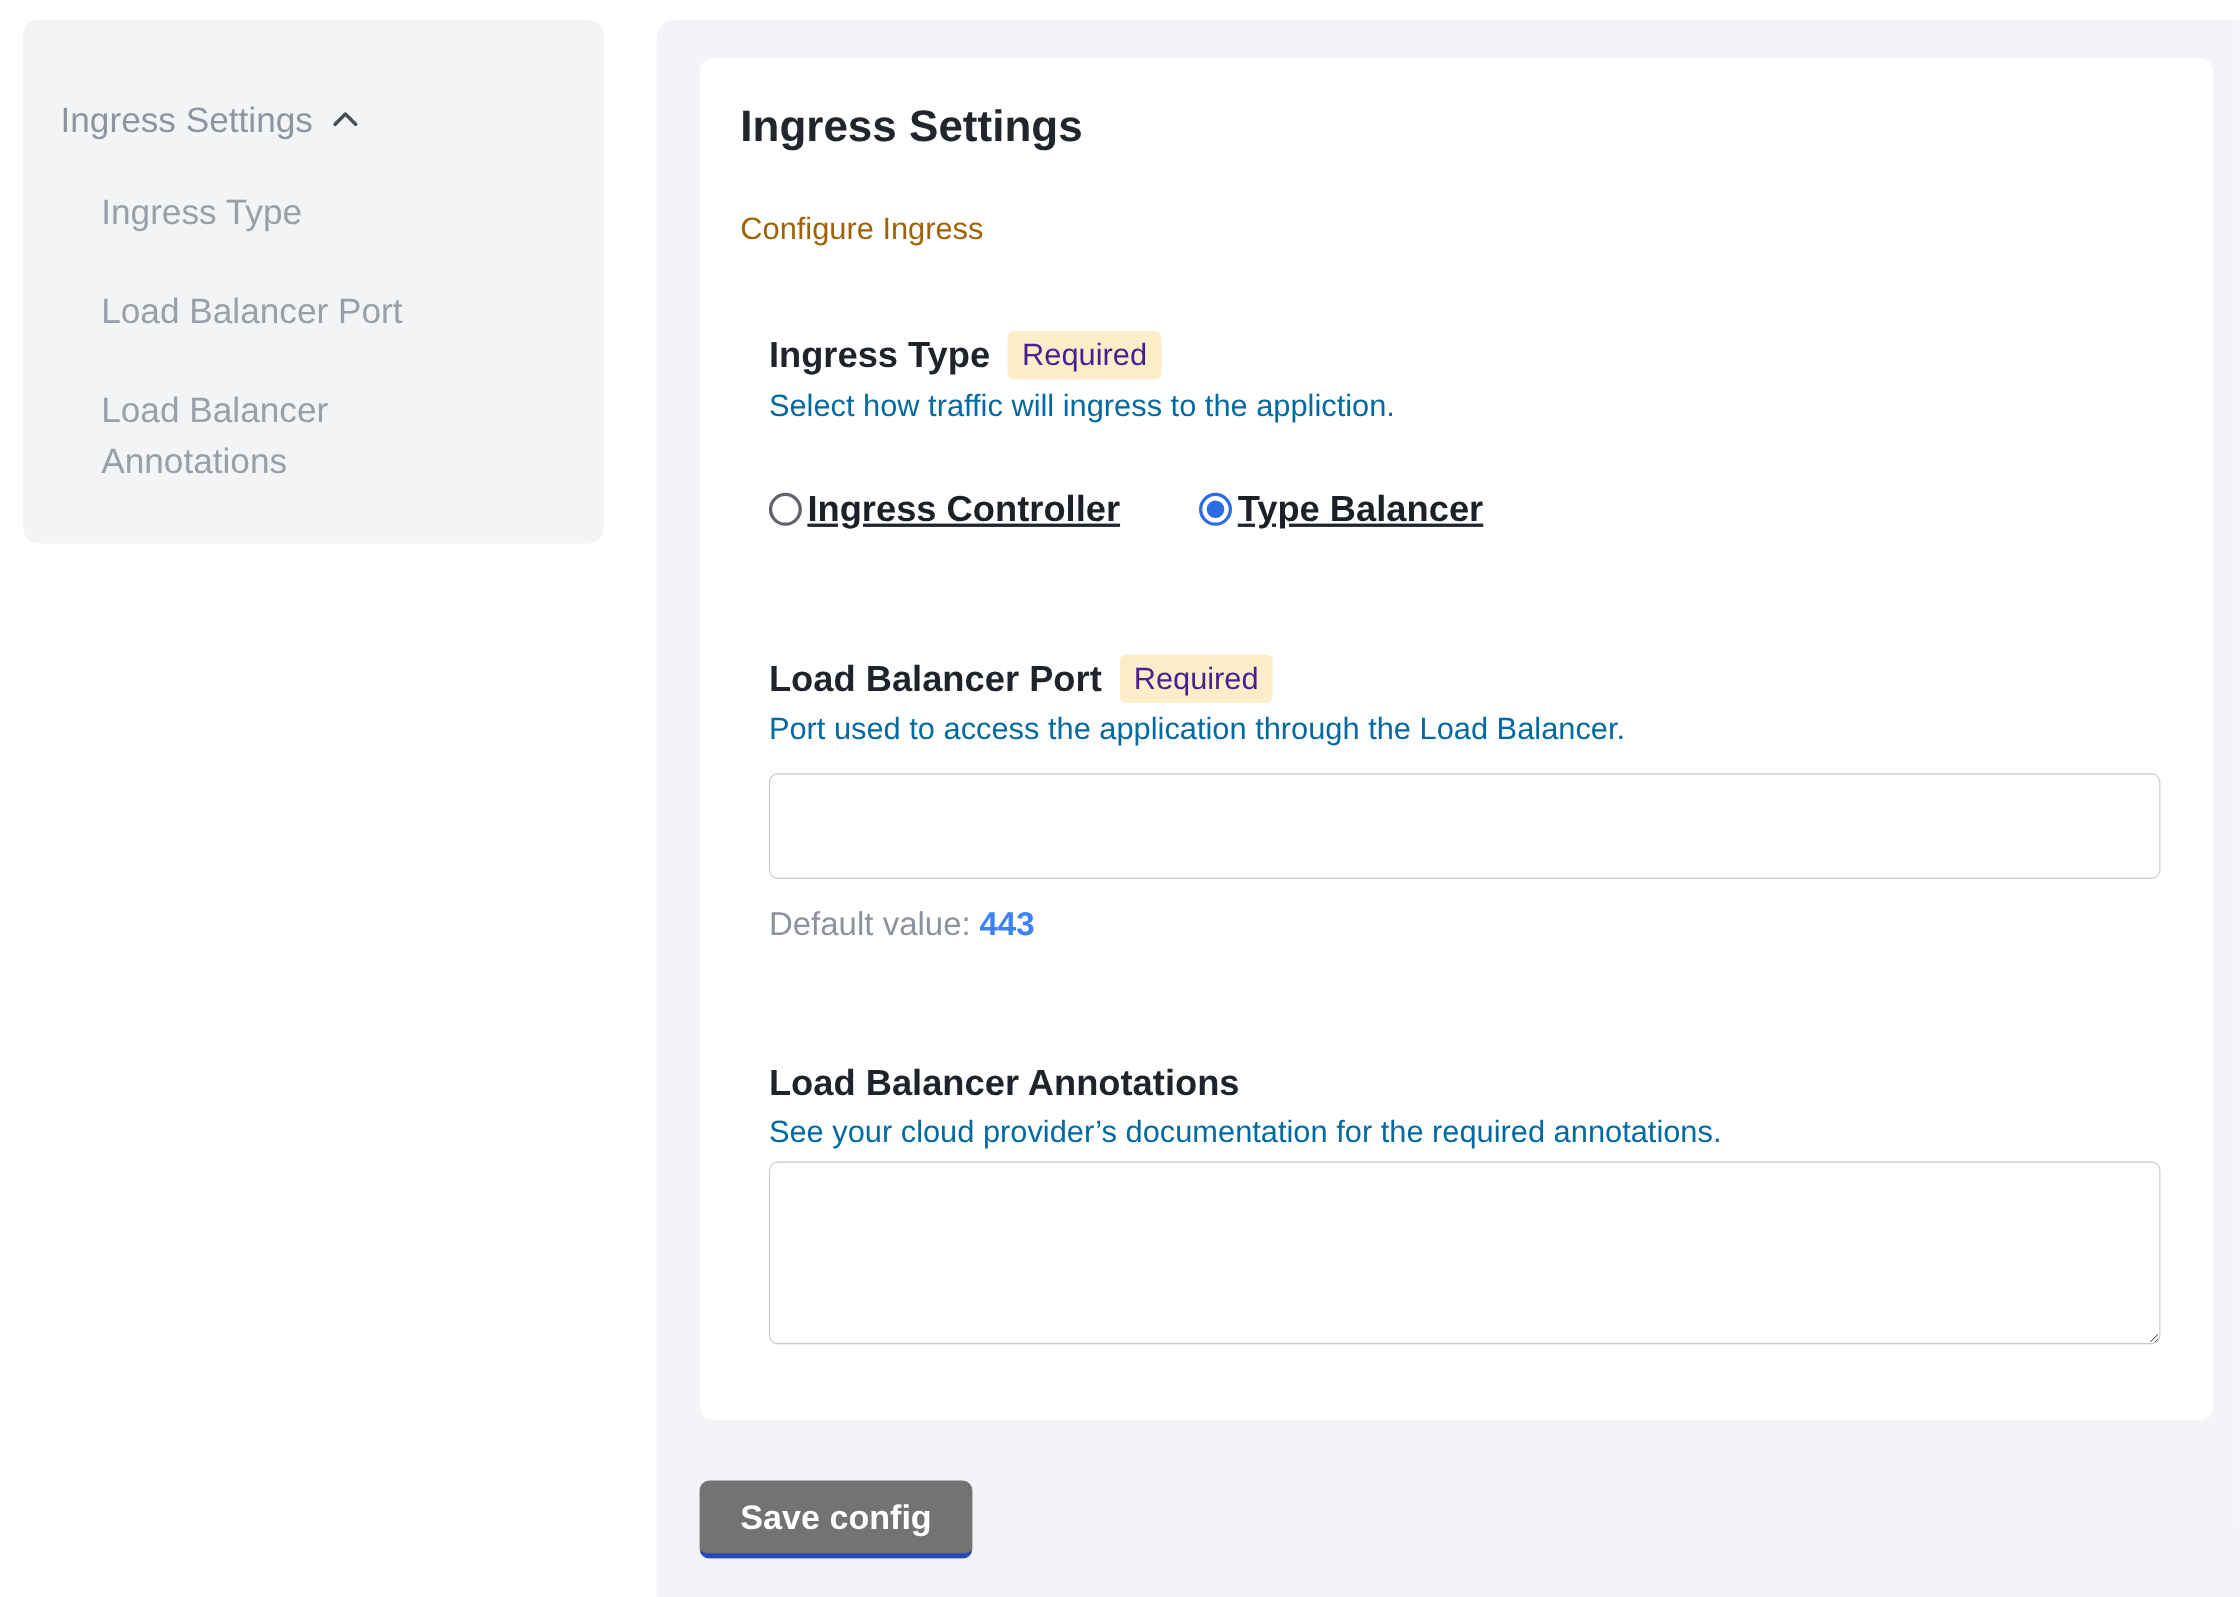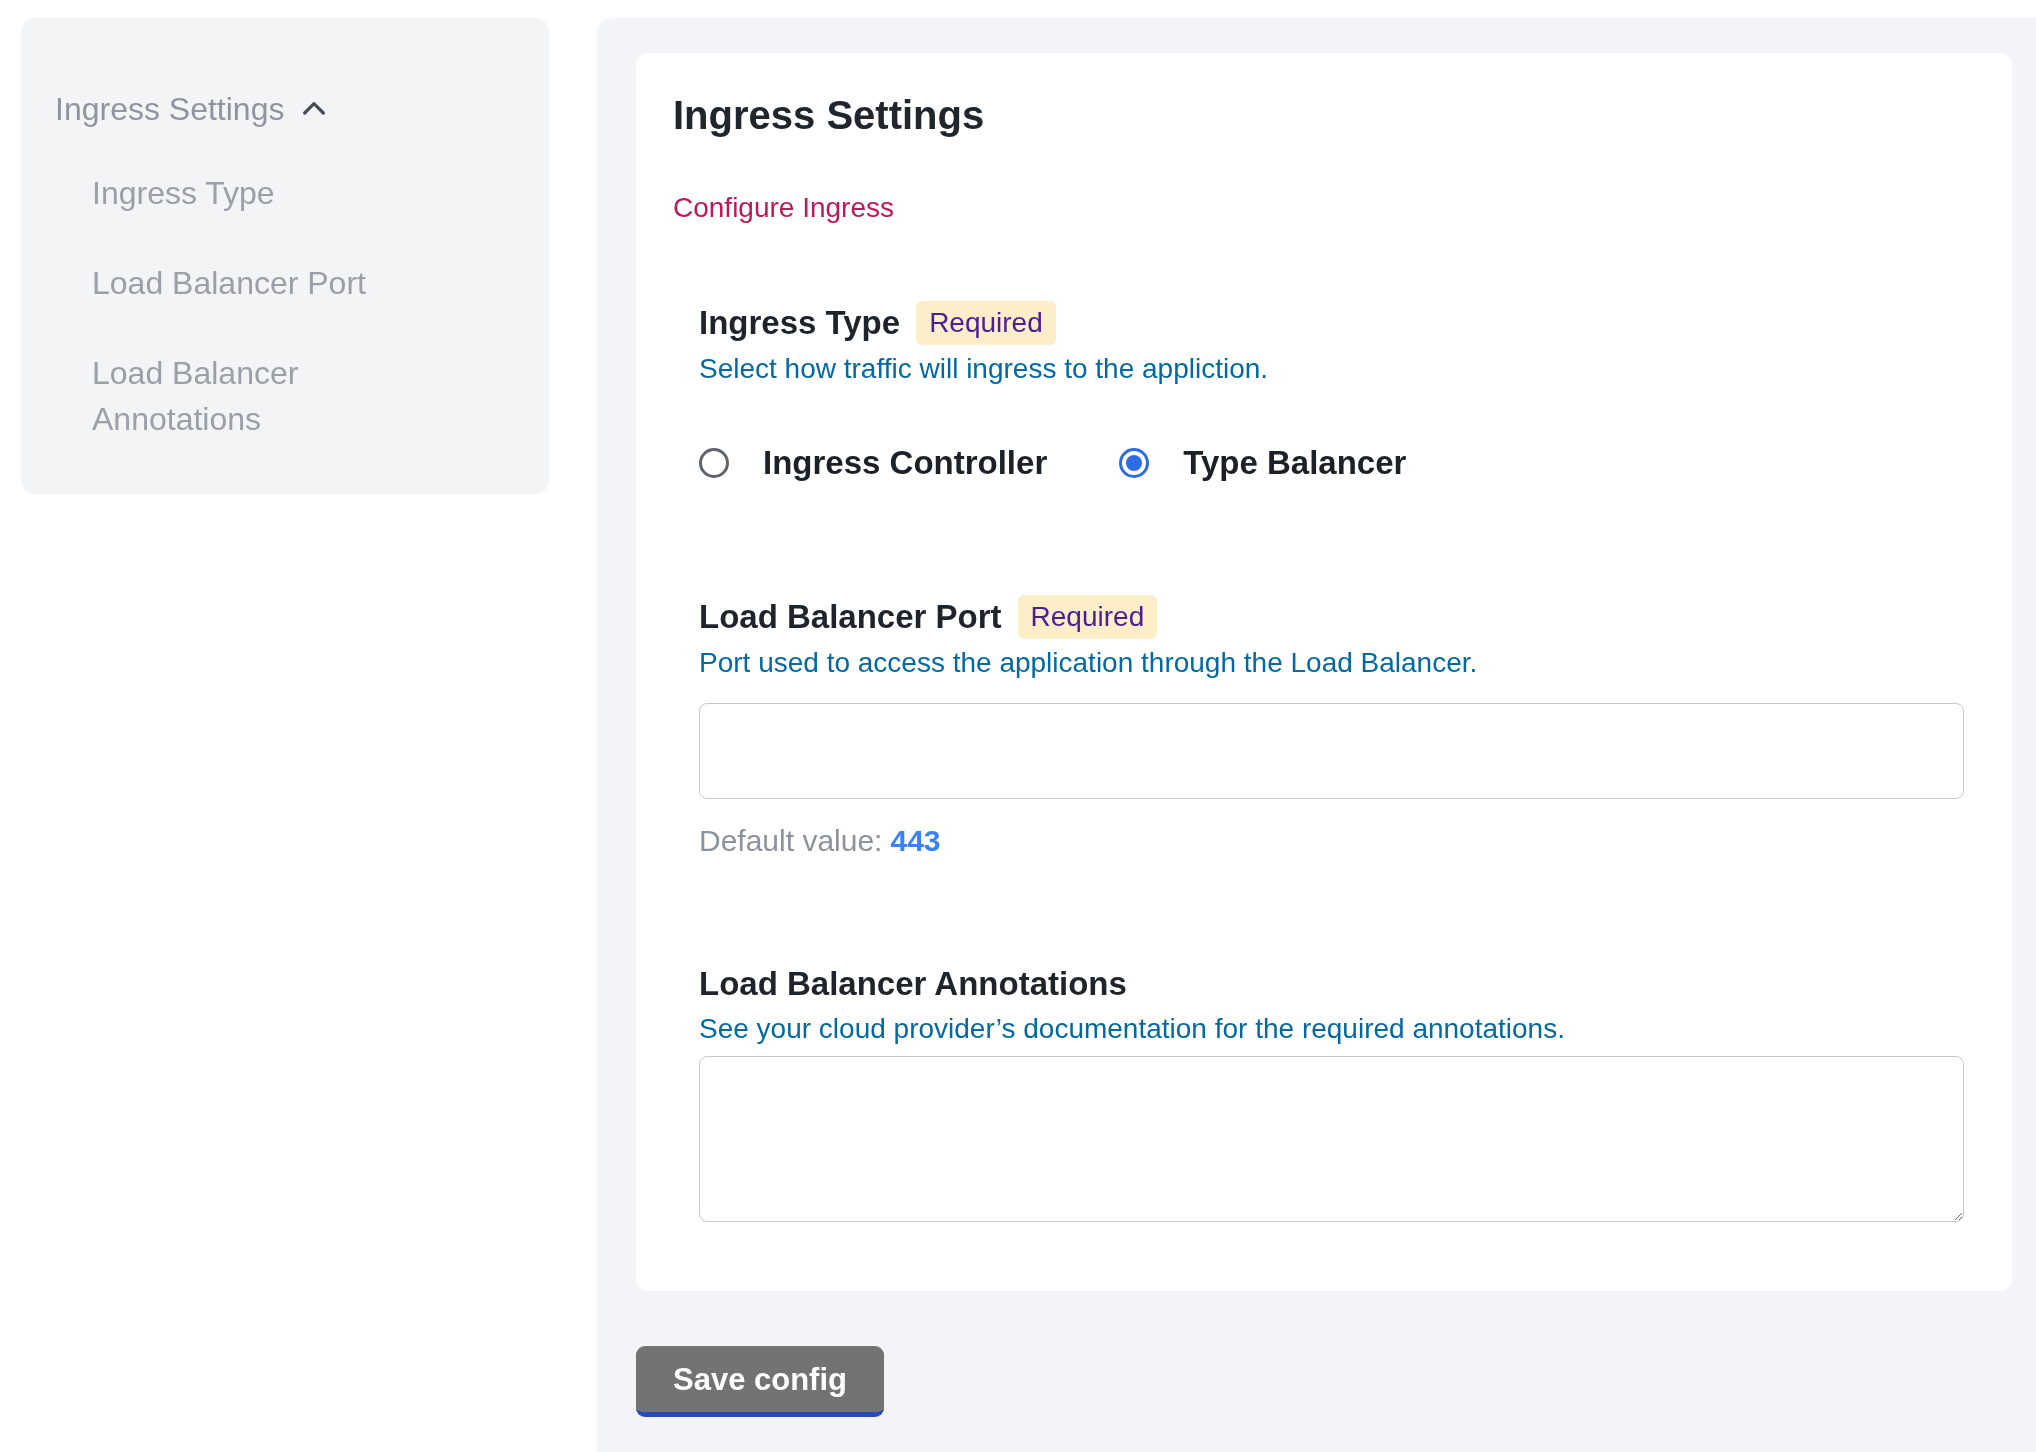--- a/index.html
+++ b/index.html
@@ -72,21 +72,21 @@
   .card-title {
     font-size: 40px;
     line-height: 48px;
     font-weight: 700;
     color: #21262d;
     margin: 0 0 52px 0;
   }
   .card-subtitle {
     font-size: 28px;
     line-height: 34px;
-    color: #be185d;
+    color: #a16207;
     margin: 0 0 76px 0;
   }
   .section { margin-left: 26px; }
   .section-heading {
     display: flex;
     align-items: center;
     gap: 16px;
     font-size: 33px;
     line-height: 42px;
     font-weight: 600;
@@ -113,22 +113,23 @@
   .radio-row {
     display: flex;
     align-items: center;
     gap: 72px;
     margin-top: 56px;
     height: 40px;
   }
   .radio-option {
     display: flex;
     align-items: center;
-    gap: 34px;
-    cursor: pointer;
+    gap: 5px;
+    cursor: pointer;
+    text-decoration: underline;
   }
   .radio-circle {
     width: 30px;
     height: 30px;
     border-radius: 50%;
     border: 3px solid #60646a;
     background: #ffffff;
     position: relative;
     flex: none;
   }

